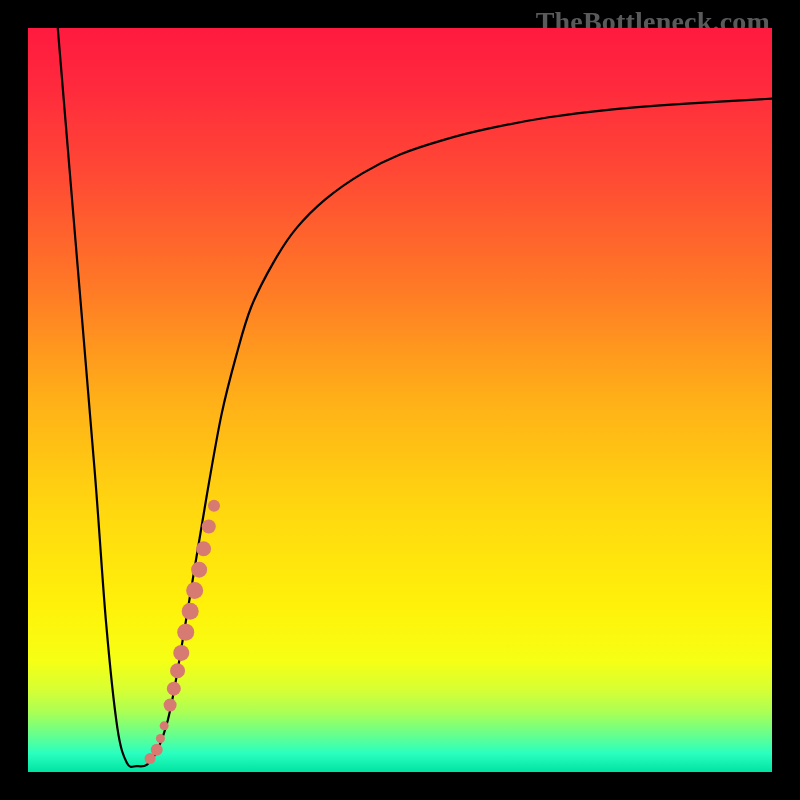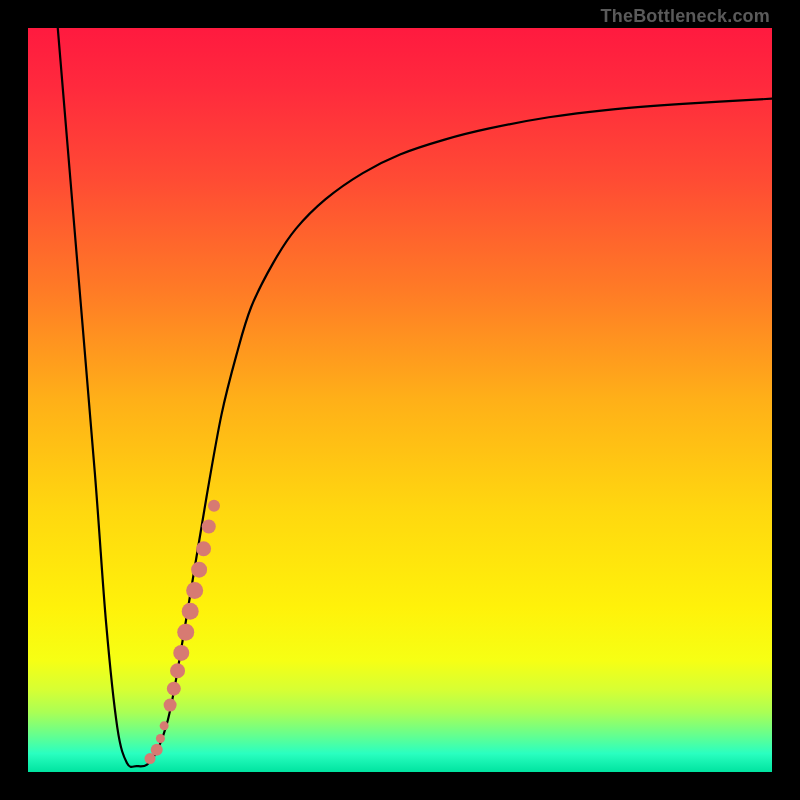--- a/index.html
+++ b/index.html
@@ -24,24 +24,25 @@
     left: 0;
     top: 0;
     width: 744px;
     height: 744px;
   }
   .watermark {
     position: absolute;
     top: 6px;
     right: 30px;
     color: #5a5a5a;
-    font-size: 18px;
+    font-size: 28px;
     font-weight: 600;
     letter-spacing: 0.2px;
     user-select: none;
+    font-family: Liberation Serif, serif;
   }
   svg { display: block; }
 </style>
 </head>
 <body>
 
 <div class="watermark">TheBottleneck.com</div>
 
 <div class="frame">
   <svg class="plot" viewBox="0 0 744 744" preserveAspectRatio="none">

